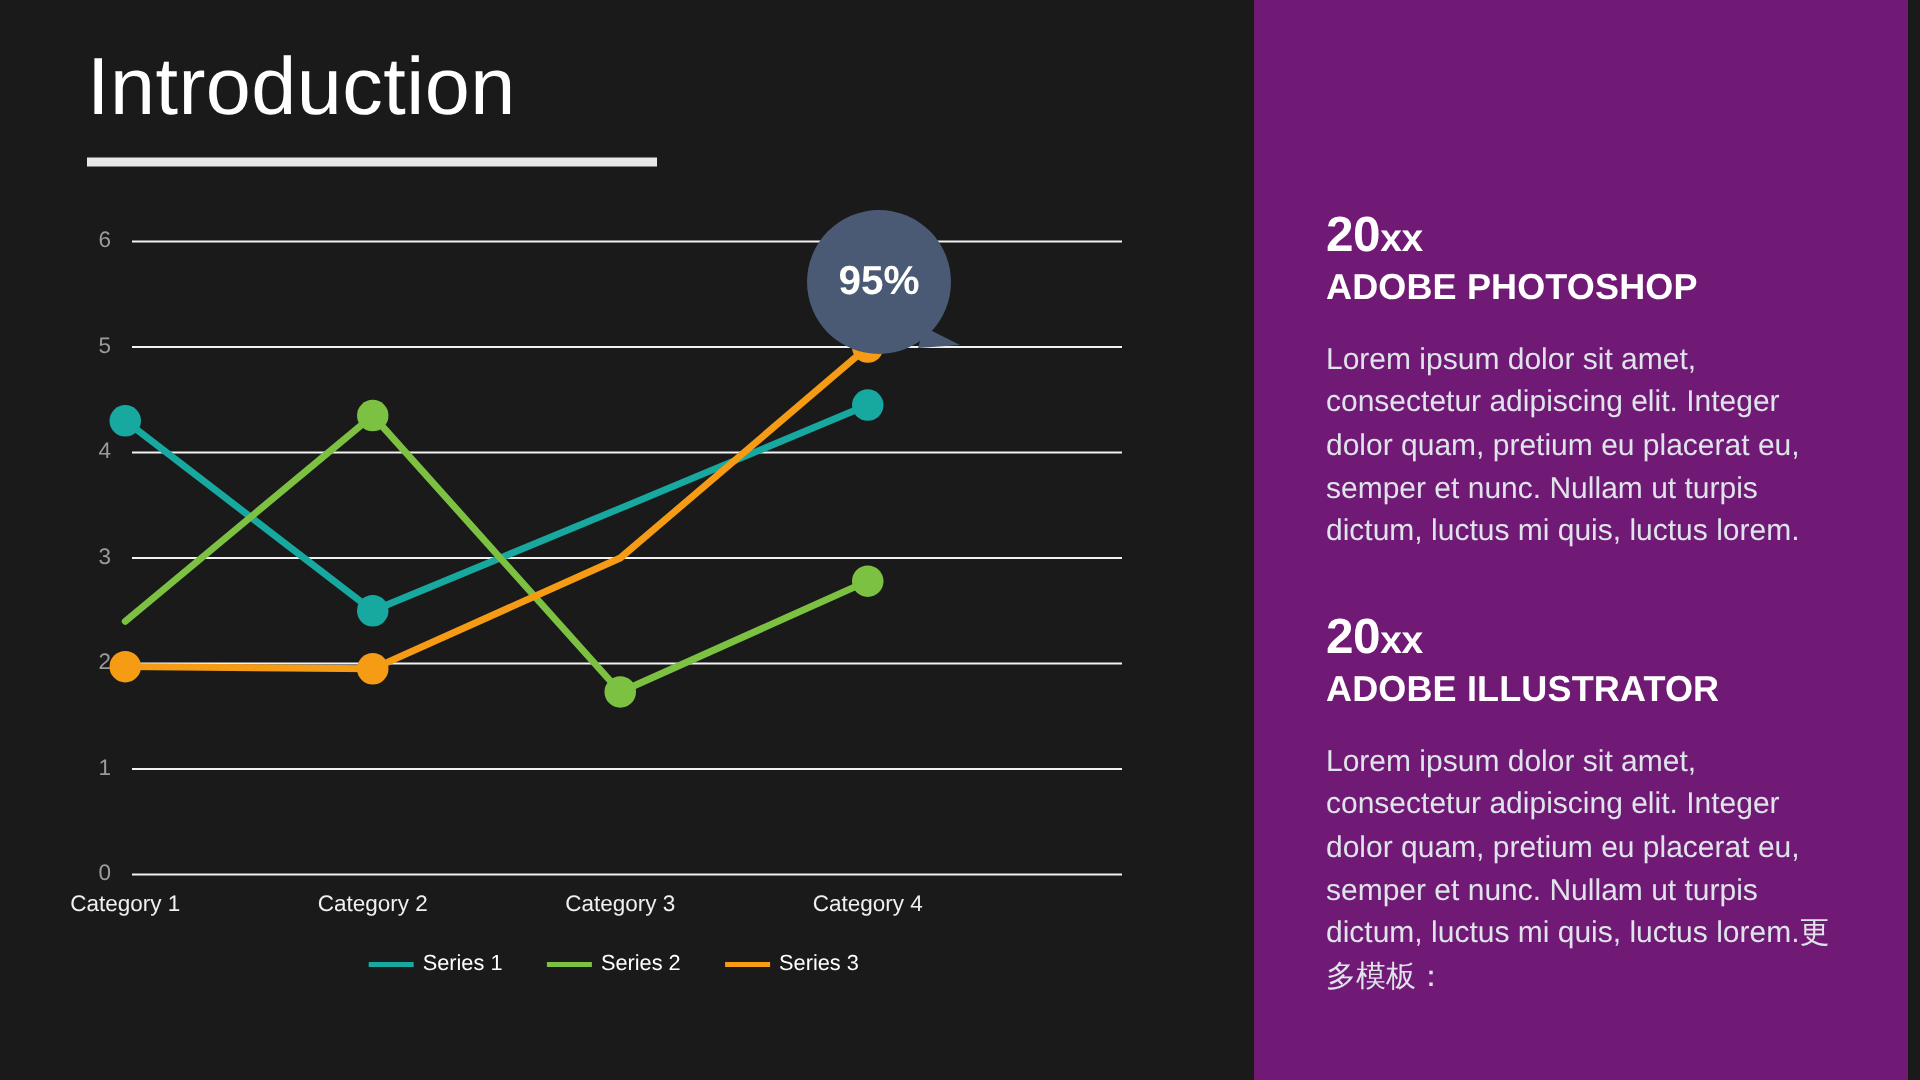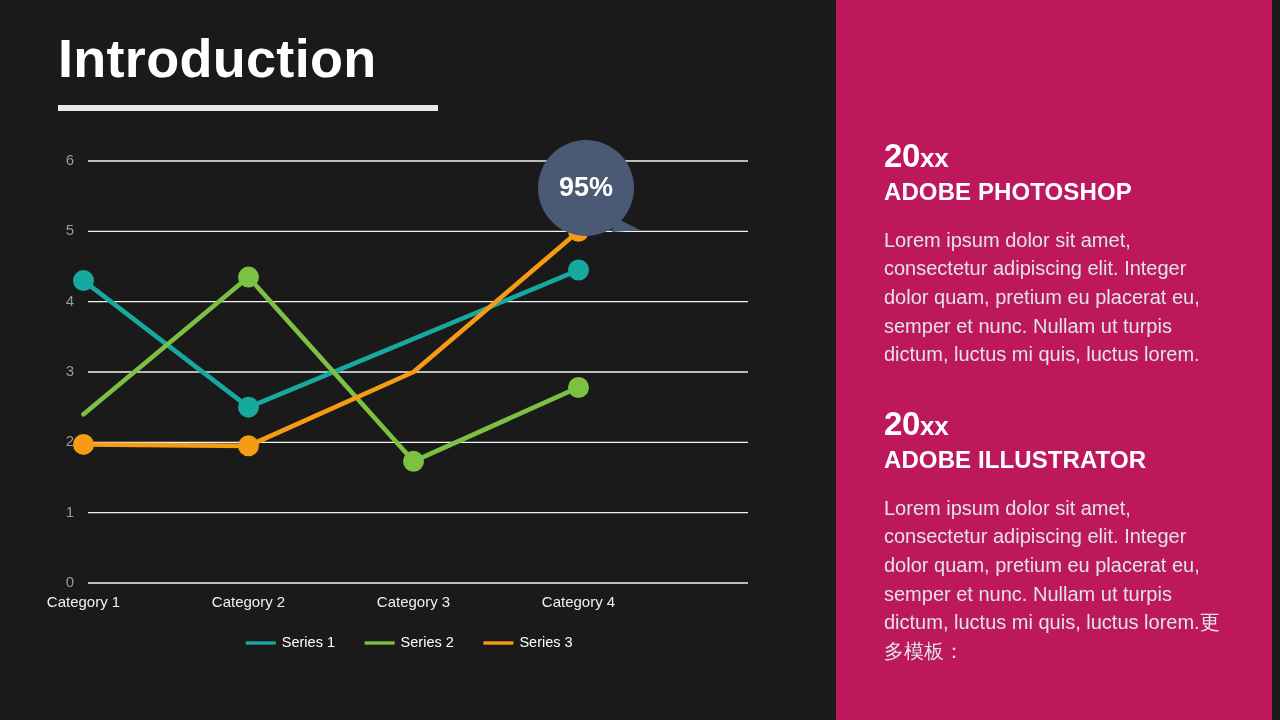--- a/index.html
+++ b/index.html
@@ -13,21 +13,21 @@
   #slide {
     position:relative;
     width:1280px; height:720px;
     background:#1a1a1a;
   }
 
   
   #right-panel {
     position:absolute; left:836px; top:0;
     width:436px; height:720px;
-    background:#be185d;
+    background:#701a75;
   }
   .info-block { position:absolute; left:48px; width:340px; }
   #info-block-1 { top:138px; }
   #info-block-2 { top:406px; }
   .info-year {
     font-size:33px; font-weight:bold; color:#ffffff;
     letter-spacing:-0.3px; line-height:1.12;
   }
   .info-year .yy { font-size:26px; }
   .info-subtitle {
@@ -36,21 +36,21 @@
   }
   .info-body {
     margin-top:19px;
     font-size:20px; line-height:1.43; color:#dfe3ea;
     font-weight:normal;
   }
 
   
   #title-wrap { position:absolute; left:58px; top:30px; }
   #page-title {
-    font-size:54px; font-weight:700; color:#ffffff;
+    font-size:54px; font-weight:400; color:#ffffff;
     line-height:1.05; letter-spacing:0.3px;
   }
   #title-rule {
     margin-top:18px;
     width:380px; height:6px; background:#e8e8e8;
   }
 
   
   #chart-area { position:absolute; left:0; top:132px; width:836px; height:540px; }
   #chart-svg { display:block; }

